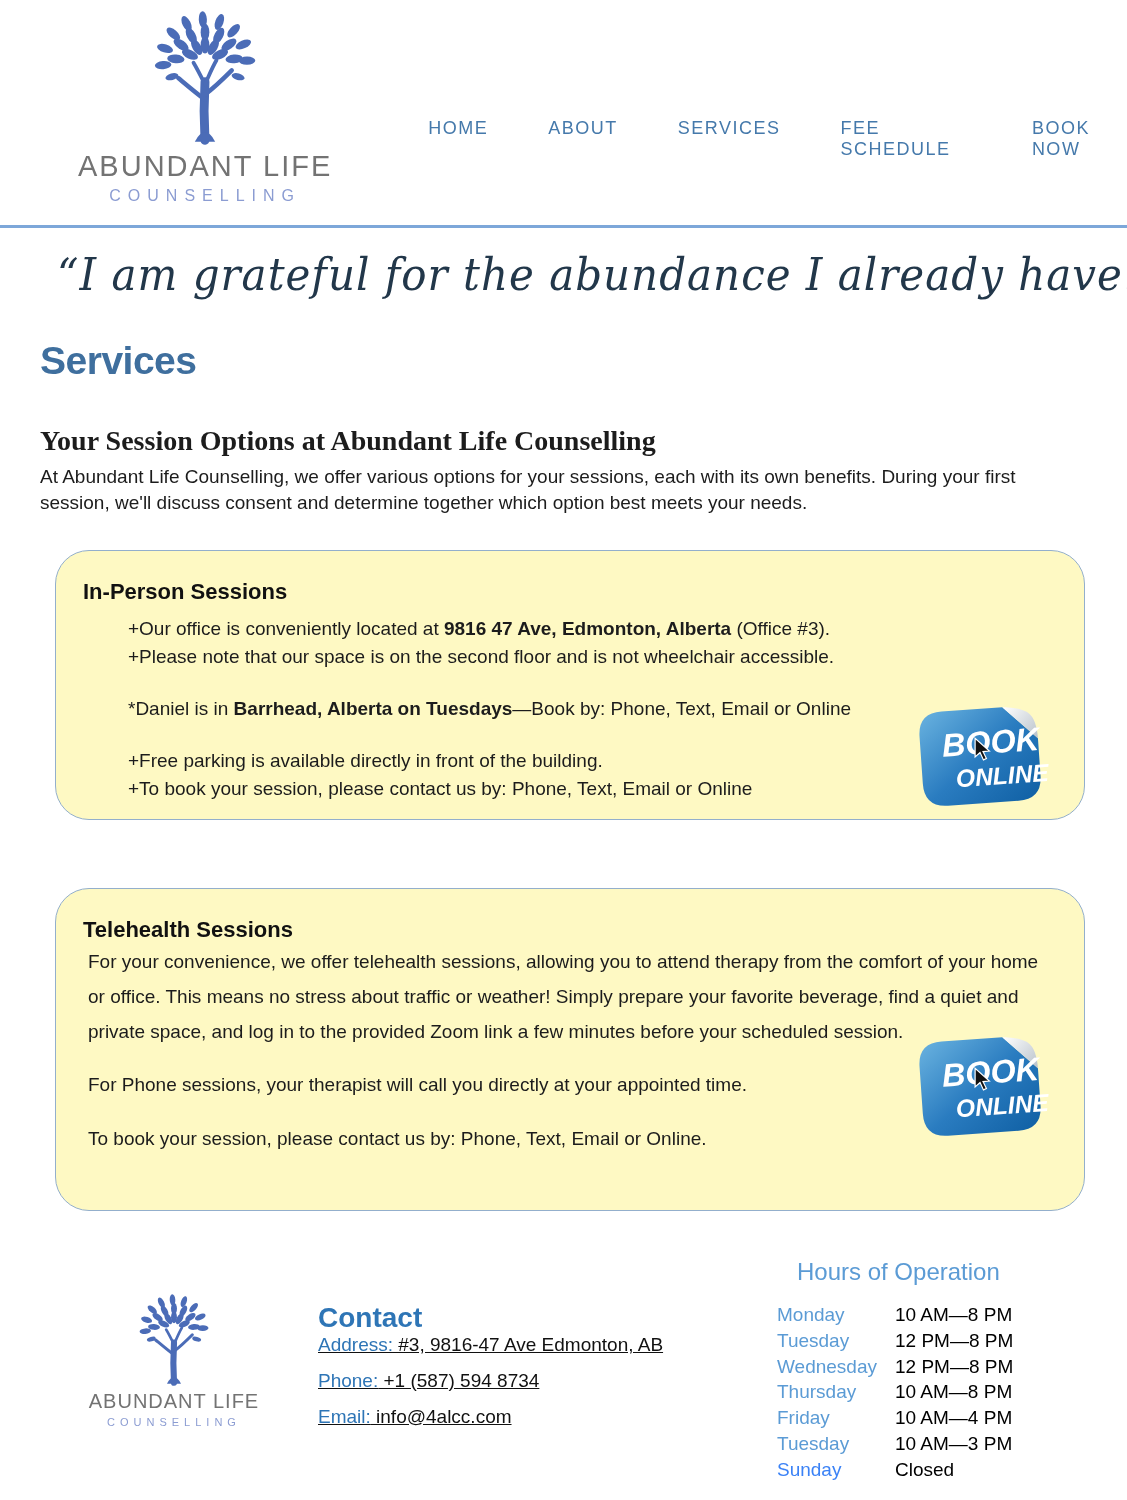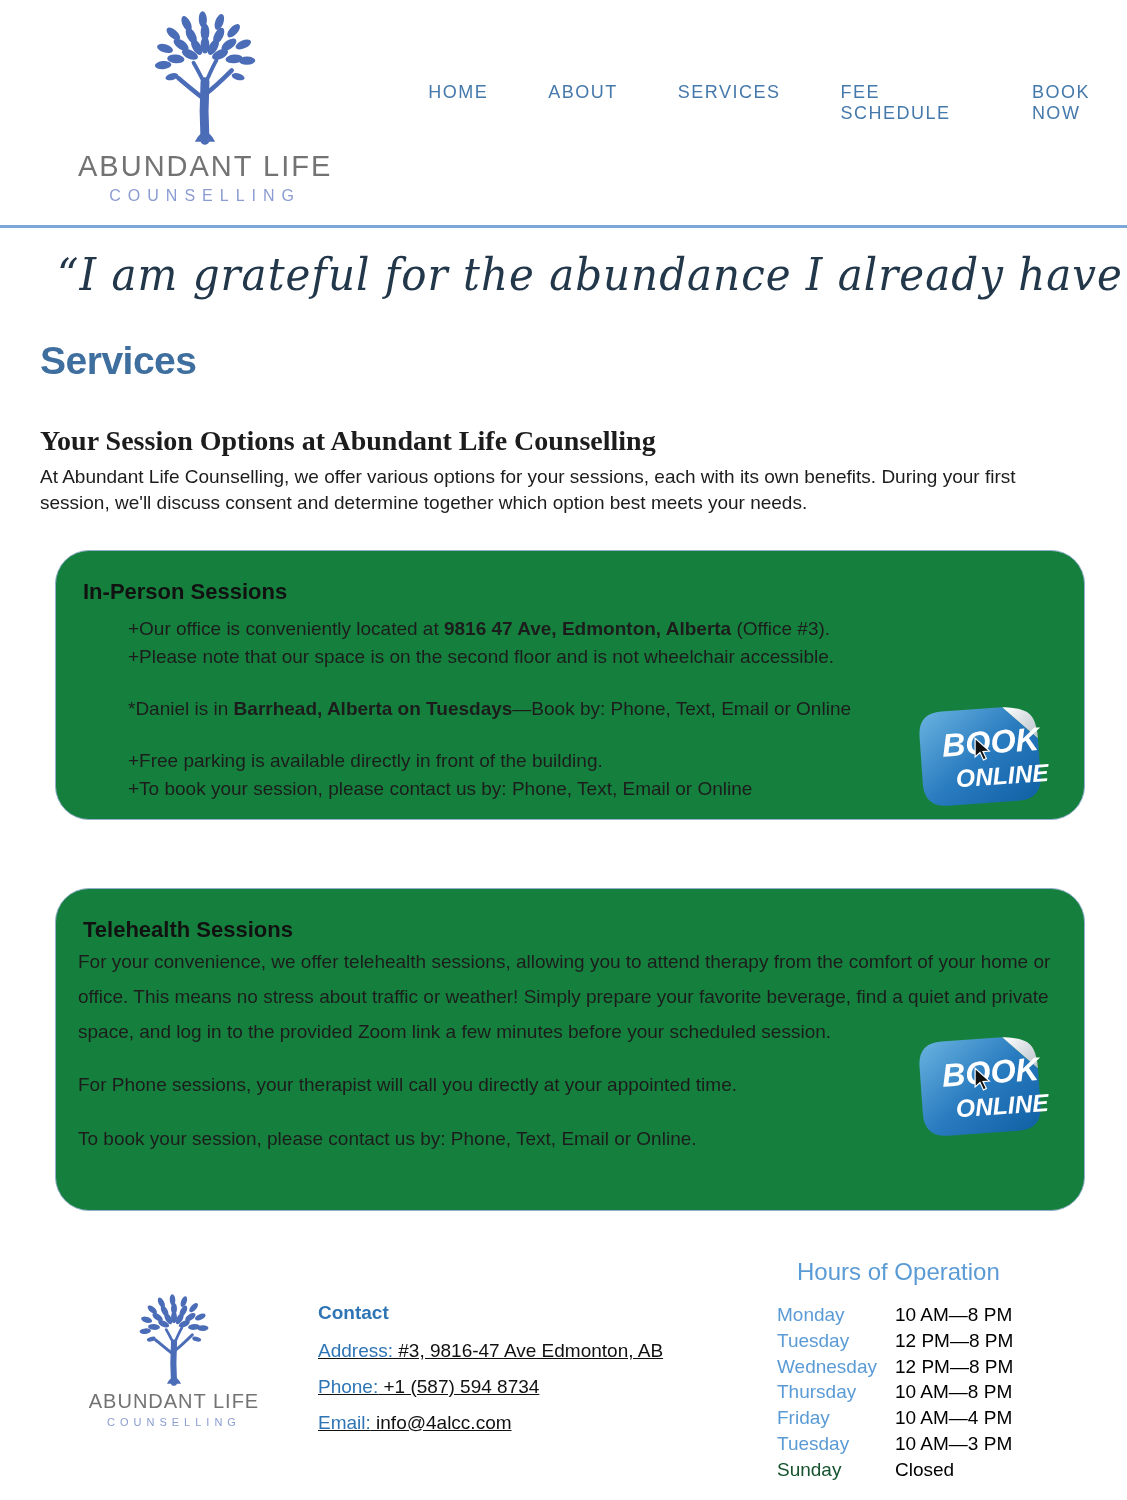--- a/index.html
+++ b/index.html
@@ -5,66 +5,66 @@
   * { margin:0; padding:0; box-sizing:border-box; }
   html,body { width:1127px; background:#fff; font-family:"Liberation Sans", sans-serif; color:#1a1a1a; }
   .page { width:1127px; height:1500px; position:relative; overflow:hidden; background:#fff; }
 
   
   .header { display:flex; align-items:flex-start; height:228px; border-bottom:3px solid #7da7d9; }
   .logo-block { margin-left:78px; width:262px; display:flex; flex-direction:column; align-items:center; padding-top:8px; }
   .logo-tree { width:150px; height:140px; }
   .logo-name { font-size:29px; letter-spacing:2px; color:#737373; margin-top:2px; white-space:nowrap; }
   .logo-sub  { font-size:16px; letter-spacing:7px; color:#8b9cd2; margin-top:4px;text-align:right; }
-  .nav { margin-left:96px; display:flex; gap:60px; margin-top:82px; }
+  .nav { margin-left:96px; display:flex; gap:60px; margin-top:118px; }
   .nav a { text-decoration:none; color:#4579ab; font-size:18px; letter-spacing:1.5px; cursor:pointer; }
 
   
   .quote { margin:22px 40px 0 57px; font-family:"DejaVu Serif", serif; font-style:italic;
            font-size:42px; color:#22374a; letter-spacing:1px; white-space:nowrap; transform:scaleY(1.08); }
 
   
   .page-title { margin:40px 0 0 40px; font-size:39px; font-weight:bold; color:#3f6f9e; letter-spacing:-0.5px; }
   .section-title { margin:42px 0 0 40px; font-family:"Liberation Serif", serif; font-size:28px; color:#1c1c1c; }
   .intro { margin:7px 42px 0 40px; font-size:19px; line-height:1.38; color:#1c1c1c; }
 
   
-  .card { position:relative; margin:34px 42px 0 55px; width:1030px; background:#15803d;
+  .card { position:relative; margin:34px 42px 0 55px; width:1030px; background:#fef9c3;
           border:1px solid #93afcc; border-radius:34px; padding:20px 30px 24px 14px; }
   .card h3 { font-size:22px; font-weight:bold; color:#111; margin:8px 0 10px 13px; }
   .card .ln { font-size:19px; color:#1c1c1c; line-height:28px; }
   .indent { margin-left:58px; }
   .gap-sm { height:19px; }
   .gap-md { height:24px; }
-  .card p { font-size:19px; color:#1c1c1c; line-height:1.82; max-width:1005px; margin-left:8px; }
+  .card p { font-size:19px; color:#1c1c1c; line-height:1.82; max-width:1005px; margin-left:18px; }
   .card-1 { height:270px; }
   .card-2 { height:323px; margin-top:68px; }
   .card-2 h3 { margin-bottom:2px; }
   b { font-weight:bold;text-align:right; }
 
   
   .badge { position:absolute; width:152px; height:118px; cursor:pointer; }
   .card-1 .badge { right:26px; top:144px; }
   .card-2 .badge { right:26px; top:136px; }
 
   
   .footer { position:absolute; left:0; top:1244px; width:1127px; }
   .hours-title { position:absolute; left:797px; top:14px; font-size:24px; color:#5b9bd5; }
   .footer-logo { position:absolute; left:84px; top:48px; width:180px; display:flex; flex-direction:column; align-items:center; }
   .footer-logo .logo-tree { width:102px; height:96px; }
   .footer-logo .logo-name { font-size:20px; letter-spacing:1px; margin-top:2px; }
   .footer-logo .logo-sub { font-size:11px; letter-spacing:5px; margin-top:3px; }
   .contact { position:absolute; left:318px; top:58px; }
-  .contact h4 { font-size:19px; font-weight:bold; color:#2e75b6; margin-bottom:16px; }
+  .contact h4 { font-size:28px; font-weight:bold; color:#2e75b6; margin-bottom:0; }
   .contact .row { font-size:19px; margin-bottom:14px; color:#111;text-decoration:underline; }
   .contact .lbl { color:#2e75b6; }
   .hours { position:absolute; left:757px; top:58px; }
   .hours-row { display:flex; font-size:19px; line-height:25.8px; }
   .hours-day { width:118px; color:#5b9bd5;margin-left:20px; }
-  .hours-day.sunday { color:#14532d; }
+  .hours-day.sunday { color:#3b82f6; }
   .hours-time { color:#000; }
 </style>
 </head>
 <body>
 
 <svg width="0" height="0" style="position:absolute">
   <defs>
     <g id="tree">
       <g fill="#4b6cb7">
         <ellipse cx="38.2" cy="36.5" rx="3.4" ry="6.8" transform="rotate(-65 38.2 36.5)"></ellipse>

